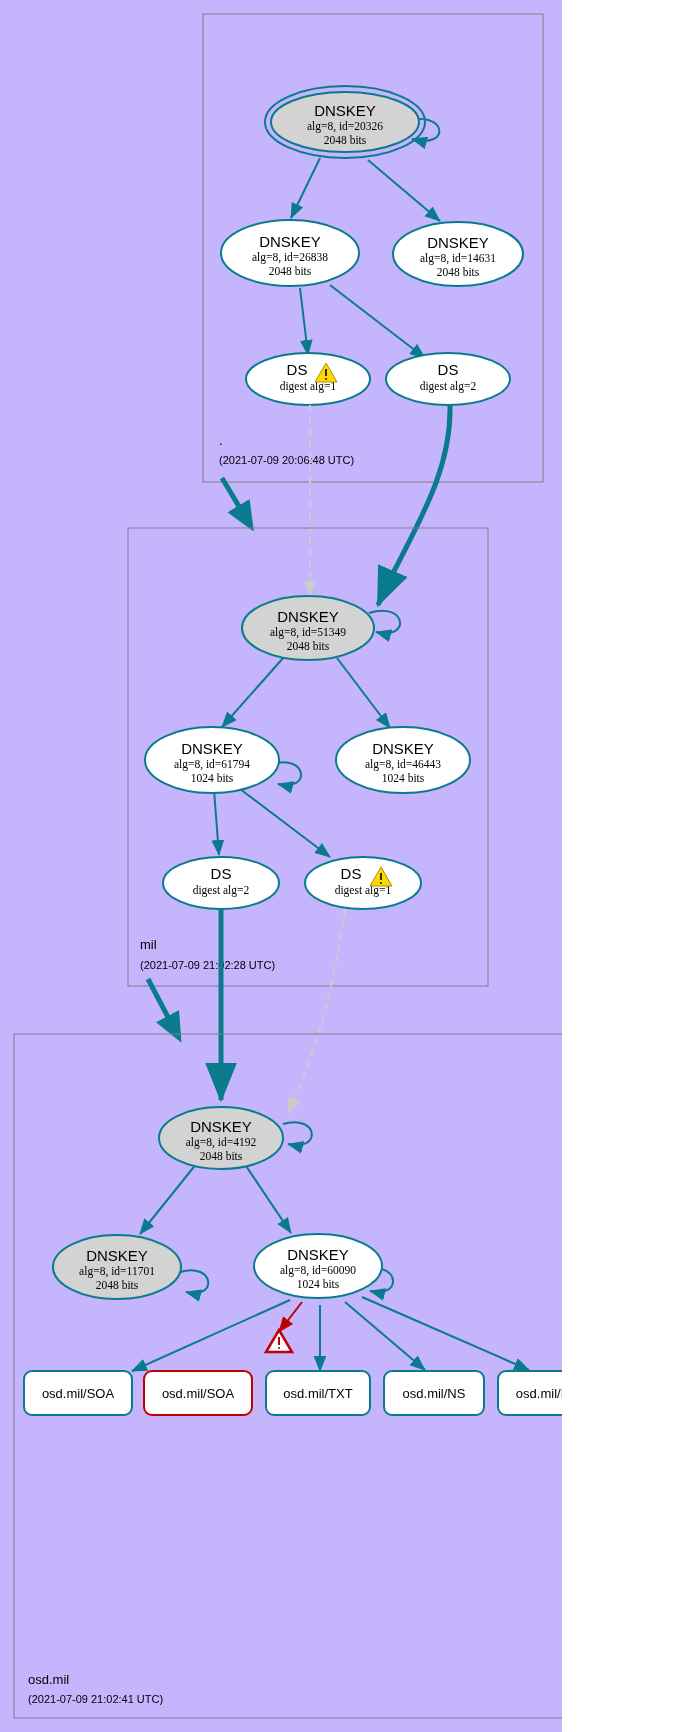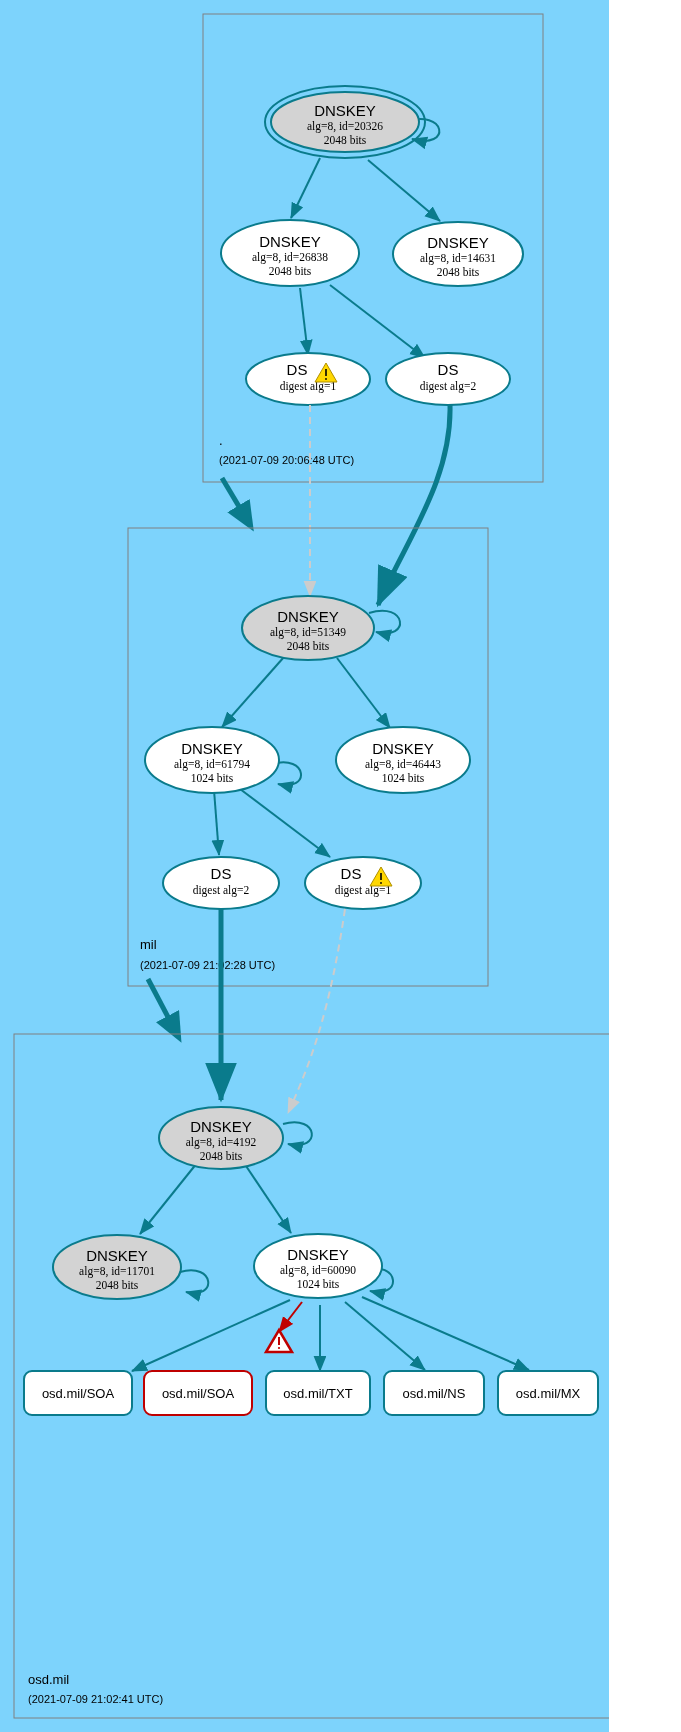--- a/index.html
+++ b/index.html
@@ -1,17 +1,17 @@
 <!DOCTYPE html>
 <html><head>
 <meta charset="utf-8">
 <style>
   html,body{margin:0;padding:0;background:#ffffff;}
   body{font-family:"Liberation Sans", sans-serif;}
-  #stage{position:relative;width:609px;height:1732px;overflow:hidden;background:#7dd3fc;}
+  #stage{position:relative;width:562px;height:1732px;overflow:hidden;background:#c4b5fd;}
   svg#diagram{position:absolute;left:0;top:0;width:681px;height:1732px;}
 
   .zone-rect{fill:none;stroke:#808080;stroke-width:1;}
   .node-ell{fill:#ffffff;stroke:#0a7b8c;stroke-width:2;}
   .node-ell.secure{fill:#d3d3d3;}
   .node-ell.outer{fill:none;stroke:#0a7b8c;stroke-width:2;}
   .rrset-box{fill:#ffffff;stroke:#0a7b8c;stroke-width:2;rx:8;}
   .rrset-box.err{stroke:#bf0000;}
 
   .t{font-family:"Liberation Sans", sans-serif;fill:#000000;text-anchor:middle;}

